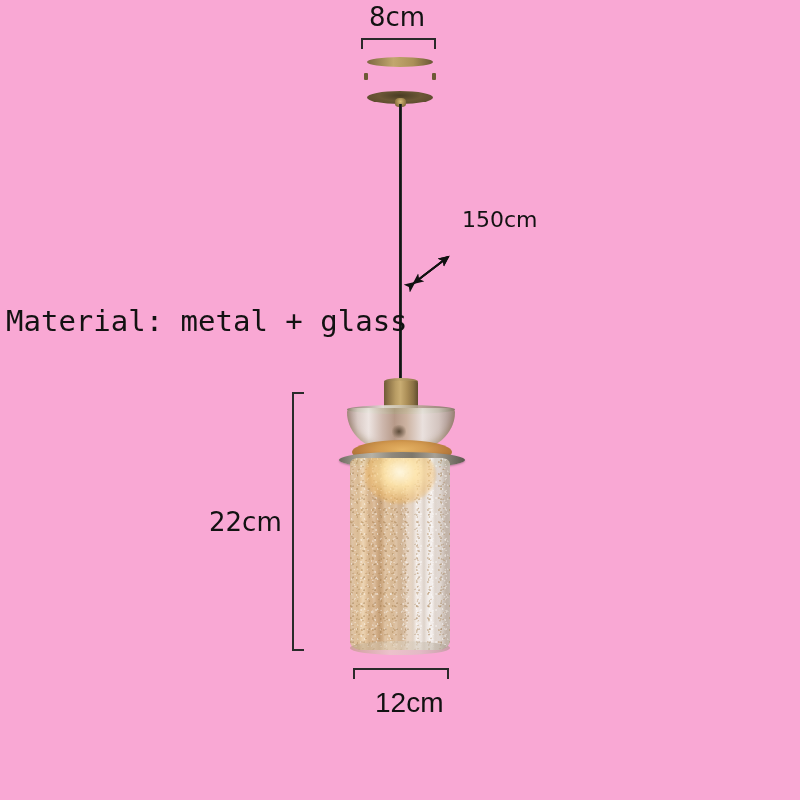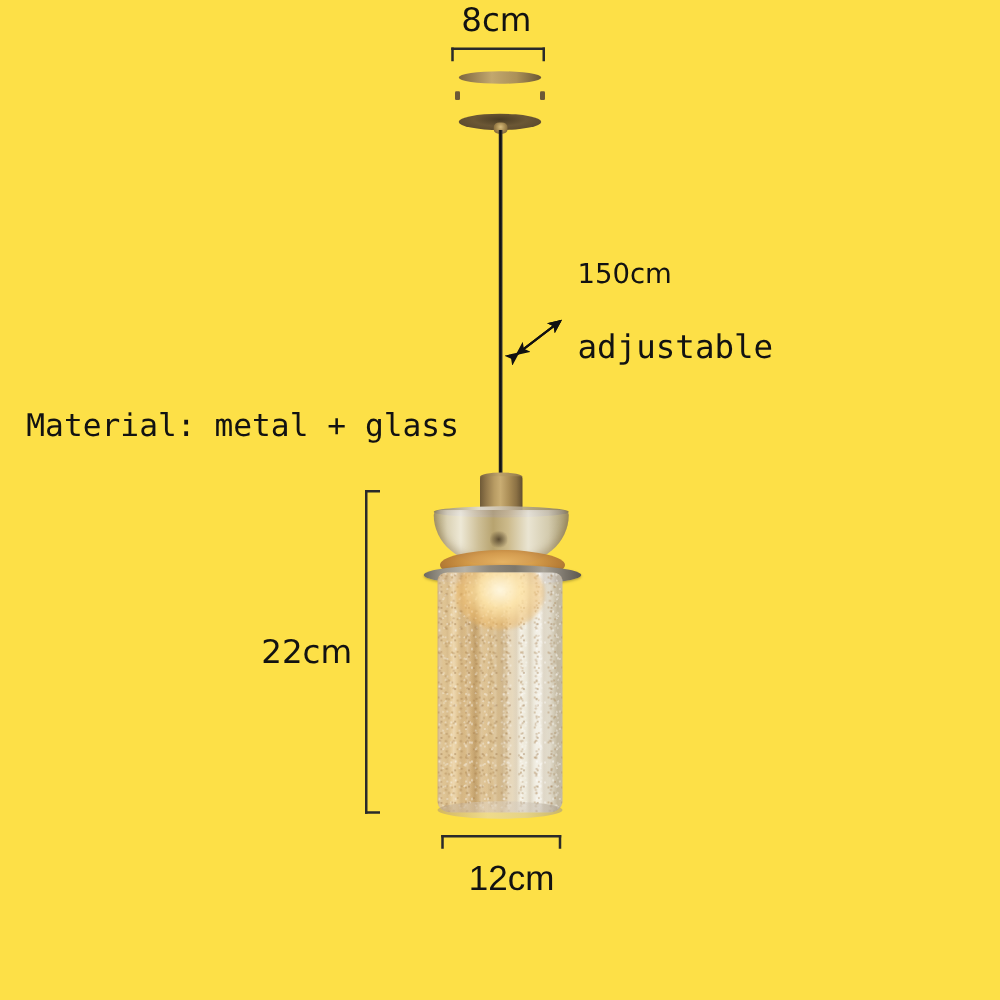--- a/index.html
+++ b/index.html
@@ -12,34 +12,34 @@
     background: #f0f0f0;
     font-family: "DejaVu Sans Mono", "Liberation Mono", monospace;
     overflow: hidden;
     position: relative;
   }
   #stage {
     position: absolute;
     left: 0; top: 0;
     width: 800px;
     height: 800px;
-    background: #fde047;
+    background: #f9a8d4;
   }
   .abs { position: absolute; }
 
   
   .label {
     color: #121212;
     white-space: pre;
     line-height: 1;
   }
   .t-8cm    { left: 369px; top: 4px;   font-size: 26px; font-family: "DejaVu Sans", "Liberation Sans", sans-serif; }
   .t-150cm  { left: 462px; top: 209px; font-size: 22px; font-family: "DejaVu Sans", "Liberation Sans", sans-serif; }
   .t-adj    { left: 462px; top: 265px; font-size: 26px; }
-  .t-mat    { left: 6px;   top: 328px; font-size: 25px; margin-left: 15px; }
+  .t-mat    { left: 6px;   top: 307px; font-size: 29px; }
   .t-led    { left: 6px;   top: 368px; font-size: 27px; }
   .t-22cm   { left: 209px; top: 509px; font-size: 26px; font-family: "DejaVu Sans", "Liberation Sans", sans-serif; }
   .t-12cm   { left: 375px; top: 689px; font-size: 28px; font-family: Liberation Sans, sans-serif; }
 
   
   .brk { position: absolute; }
   .brk .bar { position: absolute; background: #2a2a2a; }
 
   
   #brk-8 { left: 361px; top: 38px; width: 75px; height: 11px; }
@@ -297,18 +297,17 @@
         <path d="M0,0 L6.6,3 L0,6 L1.6,3 Z" fill="#111111"></path>
       </marker>
     </defs>
     <line x1="44" y1="9" x2="10" y2="35" stroke="#111111" stroke-width="1.7" marker-start="url(#at)" marker-end="url(#ah)" transform="rotate(180 27 22)"></line>
     <line x1="10" y1="35" x2="44" y2="9" stroke="#111111" stroke-width="1.7" marker-end="url(#ah)"></line>
     <line x1="44" y1="9" x2="10" y2="35" stroke="#111111" stroke-width="1.7" marker-end="url(#ah)"></line>
   </svg>
 
   <div class="abs label t-8cm">8cm</div>
   <div class="abs label t-150cm">150cm</div>
-  <div class="abs label t-adj">adjustable</div>
   <div class="abs label t-mat">Material: metal + glass</div>
   <div class="abs label t-22cm">22cm</div>
   <div class="abs label t-12cm">12cm</div>
 
 </div>
 
 </body></html>

